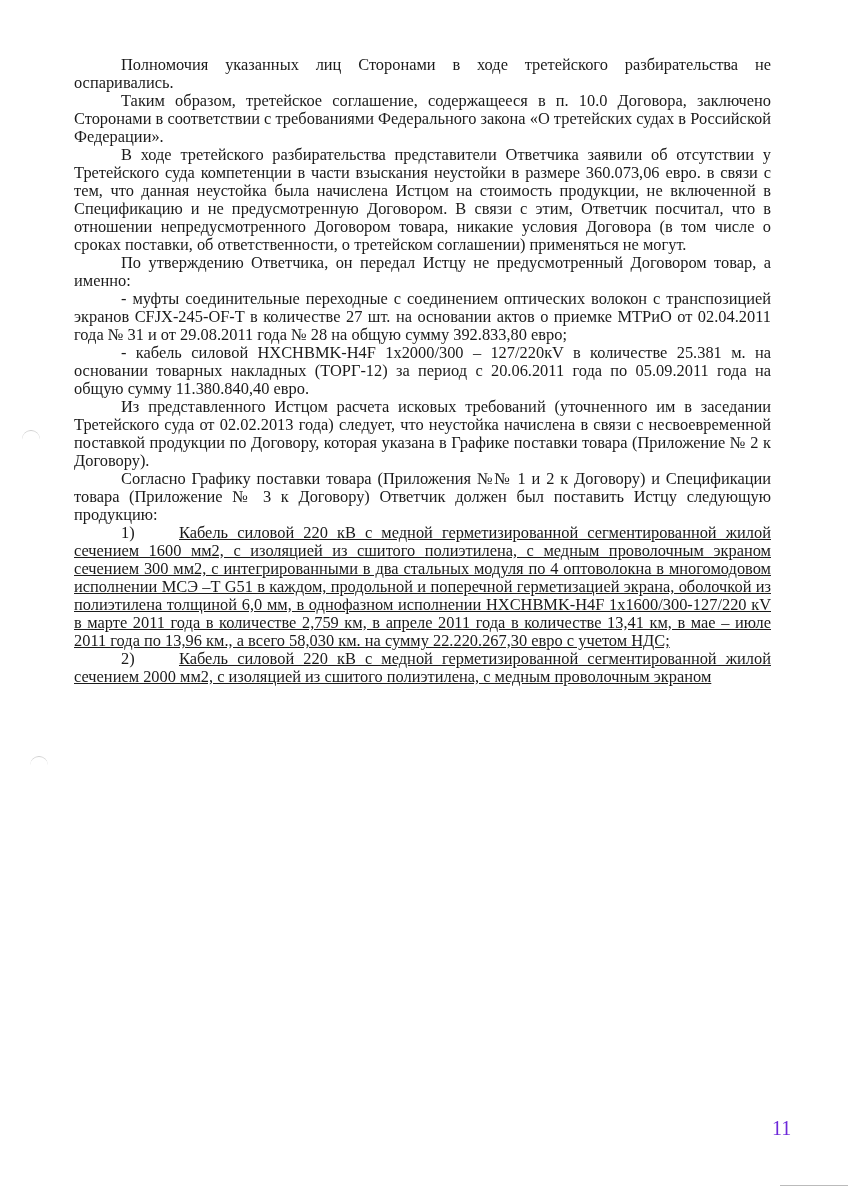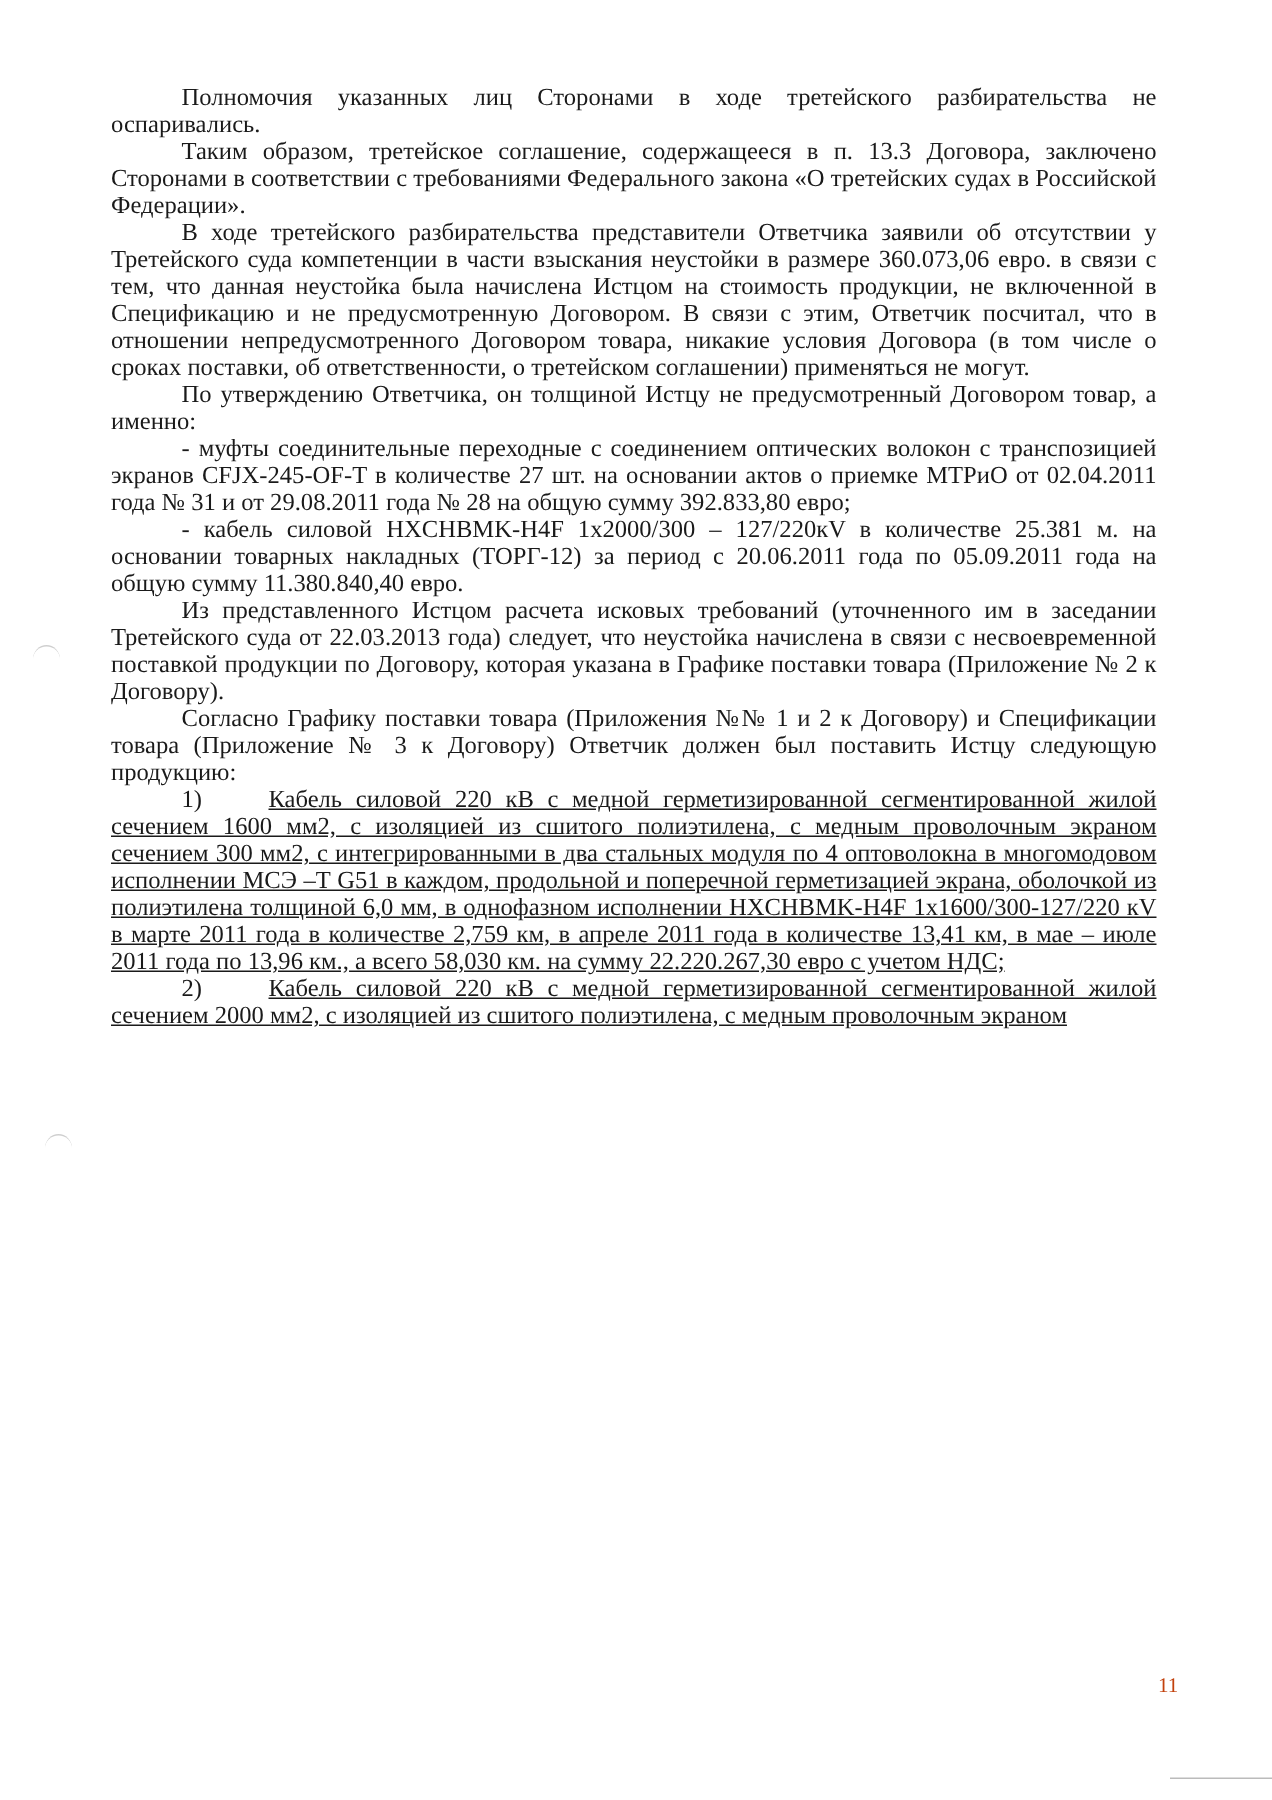--- a/index.html
+++ b/index.html
@@ -13,47 +13,47 @@
     position: absolute; left: 74px; top: 56px; width: 697px;
     font-family: "Liberation Serif", serif;
     font-size: 16.4px; line-height: 18px; color: #1a1a1a;
     text-align: justify;
   }
   .p { margin: 0; text-indent: 47px; }
   .p.item { text-indent: 47px; text-decoration: underline; }
   .num { display: inline-block; width: 58px; text-indent: 0; }
   .page-number {
     position: absolute; left: 772px; top: 1117px;
-    font-family: "Liberation Serif", serif; font-size: 14px; color: #c2410c;
+    font-family: "Liberation Serif", serif; font-size: 20px; color: #6d28d9;
   }
   .punch {
     position: absolute; width: 18px; height: 18px; border-top: 1.5px solid #cfcfcf;
     border-radius: 50%;
   }
   .punch.p1 { left: 22px; top: 430px; }
   .punch.p2 { left: 30px; top: 756px; }
   .bottom-edge {
     position: absolute; left: 780px; top: 1185px; width: 68px; height: 1px; background: #bbb;
   }
 </style>
 </head>
 <body>
 
 <div class="page">
   <span class="punch p1"></span>
   <span class="punch p2"></span>
 
   <div class="text">
     <p class="p">Полномочия указанных лиц Сторонами в ходе третейского разбирательства не оспаривались.</p>
-    <p class="p">Таким образом, третейское соглашение, содержащееся в п. 13.3 Договора, заключено Сторонами в соответствии с требованиями Федерального закона «О третейских судах в Российской Федерации».</p>
+    <p class="p">Таким образом, третейское соглашение, содержащееся в п. 10.0 Договора, заключено Сторонами в соответствии с требованиями Федерального закона «О третейских судах в Российской Федерации».</p>
     <p class="p">В ходе третейского разбирательства представители Ответчика заявили об отсутствии у Третейского суда компетенции в части взыскания неустойки в размере 360.073,06 евро. в связи с тем, что данная неустойка была начислена Истцом на стоимость продукции, не включенной в Спецификацию и не предусмотренную Договором. В связи с этим, Ответчик посчитал, что в отношении непредусмотренного Договором товара, никакие условия Договора (в том числе о сроках поставки, об ответственности, о третейском соглашении) применяться не могут.</p>
-    <p class="p">По утверждению Ответчика, он толщиной Истцу не предусмотренный Договором товар, а именно:</p>
+    <p class="p">По утверждению Ответчика, он передал Истцу не предусмотренный Договором товар, а именно:</p>
     <p class="p">- муфты соединительные переходные с соединением оптических волокон с транспозицией экранов CFJX-245-OF-T в количестве  27 шт. на основании актов о приемке МТРиО от 02.04.2011 года № 31 и от 29.08.2011 года № 28 на общую сумму 392.833,80 евро;</p>
     <p class="p">- кабель силовой HXCHBMK-H4F 1x2000/300 – 127/220кV в количестве 25.381 м. на основании товарных накладных (ТОРГ-12) за период с 20.06.2011 года по 05.09.2011 года на общую сумму 11.380.840,40 евро.</p>
-    <p class="p">Из представленного Истцом расчета исковых требований (уточненного им в заседании Третейского суда от 22.03.2013 года) следует, что неустойка начислена в связи с несвоевременной поставкой продукции по Договору, которая указана в Графике поставки товара (Приложение № 2 к Договору).</p>
+    <p class="p">Из представленного Истцом расчета исковых требований (уточненного им в заседании Третейского суда от 02.02.2013 года) следует, что неустойка начислена в связи с несвоевременной поставкой продукции по Договору, которая указана в Графике поставки товара (Приложение № 2 к Договору).</p>
     <p class="p">Согласно Графику поставки товара (Приложения №№ 1 и 2 к Договору) и Спецификации товара (Приложение № 3 к Договору) Ответчик должен был поставить Истцу следующую продукцию:</p>
 
     <p class="p item"><span class="num">1)</span><span>Кабель силовой 220 кВ с медной герметизированной сегментированной жилой сечением 1600 мм2, с изоляцией из сшитого полиэтилена, с медным проволочным экраном сечением 300 мм2, с интегрированными в два стальных модуля по 4 оптоволокна в многомодовом исполнении МСЭ –Т G51 в каждом, продольной и поперечной герметизацией экрана, оболочкой из полиэтилена толщиной 6,0 мм, в однофазном исполнении HXCHBMK-H4F 1x1600/300-127/220 кV в марте 2011 года в количестве 2,759 км, в апреле 2011 года в количестве 13,41 км, в мае – июле 2011 года по 13,96 км., а всего 58,030 км. на сумму 22.220.267,30 евро с учетом НДС;</span></p>
     <p class="p item"><span class="num">2)</span><span>Кабель силовой 220 кВ с медной герметизированной сегментированной жилой сечением 2000 мм2, с изоляцией из сшитого полиэтилена, с медным проволочным экраном</span></p>
   </div>
 
   <div class="page-number">11</div>
   <div class="bottom-edge"></div>
 </div>
 

